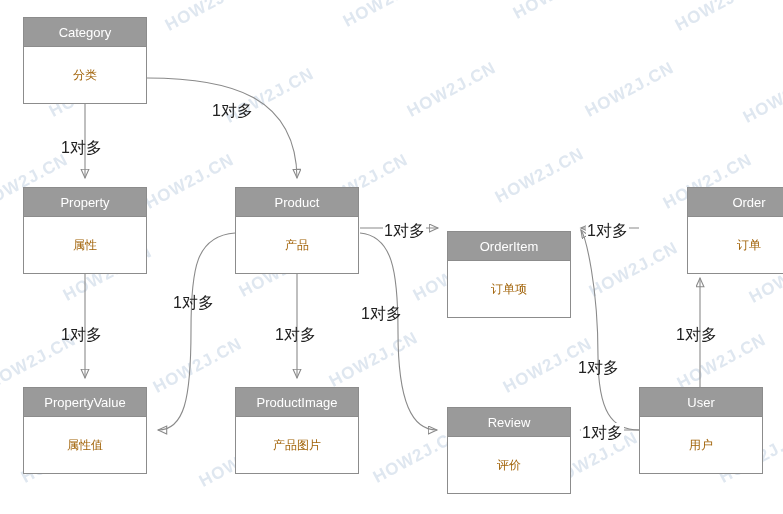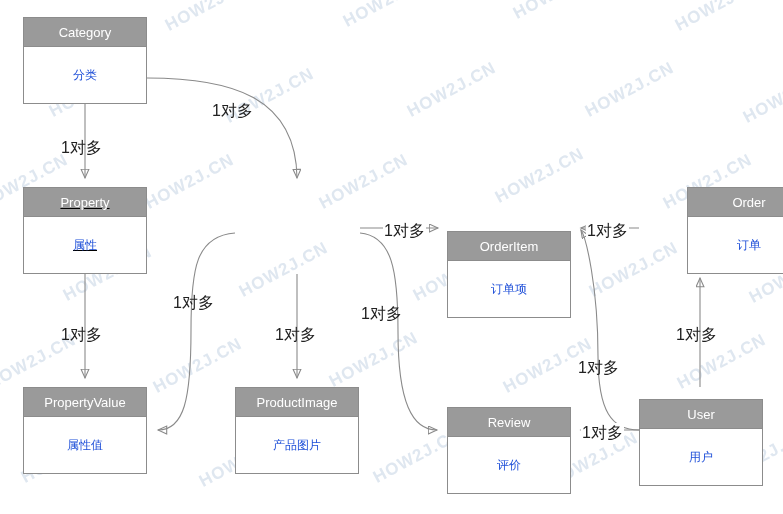--- a/index.html
+++ b/index.html
@@ -72,21 +72,21 @@
     border-bottom: 1px solid #8c8c8c;
     box-sizing: border-box;
     overflow: hidden;
     white-space: nowrap;
   }
   .entity .ent-body {
     height: 56px;
     display: flex;
     align-items: center;
     justify-content: center;
-    color: #1d4ed8;
+    color: #a16207;
     font-size: 12px;
   }
   
   .rel-label {
     position: absolute;
     font-size: 16px;
     color: #222222;
     white-space: nowrap;
     z-index: 4;
     background: transparent;
@@ -165,25 +165,29 @@
     <path d="M639,430 C 612,430 598,412 598,356 C 598,286 586,238 581,230" marker-end="url(#mk-solid)"></path>
 
     <line x1="639" y1="430" x2="581" y2="430" marker-end="url(#mk-solid)"></line>
   </svg>
 
   <div class="entity" style="left:23px;  top:17px;">
     <div class="ent-head">Category</div>
     <div class="ent-body">分类</div>
   </div>
 
-  <div class="entity" style="left:23px;  top:187px;text-decoration:underline;">
+  <div class="entity" style="left:23px;  top:187px;">
     <div class="ent-head">Property</div>
     <div class="ent-body">属性</div>
   </div>
 
+  <div class="entity" style="left:235px; top:187px;">
+    <div class="ent-head">Product</div>
+    <div class="ent-body">产品</div>
+  </div>
 
   <div class="entity" style="left:447px; top:187px;margin-top:44px;">
     <div class="ent-head">OrderItem</div>
     <div class="ent-body">订单项</div>
   </div>
 
   <div class="entity" style="left:639px; top:187px;margin-left:48px;">
     <div class="ent-head">Order</div>
     <div class="ent-body">订单</div>
   </div>
@@ -196,21 +200,21 @@
   <div class="entity" style="left:235px; top:387px;">
     <div class="ent-head">ProductImage</div>
     <div class="ent-body">产品图片</div>
   </div>
 
   <div class="entity" style="left:447px; top:387px;margin-top:20px;">
     <div class="ent-head">Review</div>
     <div class="ent-body">评价</div>
   </div>
 
-  <div class="entity" style="left:639px; top:387px;margin-top:12px;">
+  <div class="entity" style="left:639px; top:387px;">
     <div class="ent-head">User</div>
     <div class="ent-body">用户</div>
   </div>
 
   <div class="rel-label" style="left:61px;  top:138px;">1对多</div>
   <div class="rel-label" style="left:212px; top:101px;">1对多</div>
   <div class="rel-label" style="left:61px;  top:325px;">1对多</div>
   <div class="rel-label" style="left:173px; top:293px;">1对多</div>
   <div class="rel-label" style="left:275px; top:325px;">1对多</div>
   <div class="rel-label" style="left:361px; top:304px;">1对多</div>

